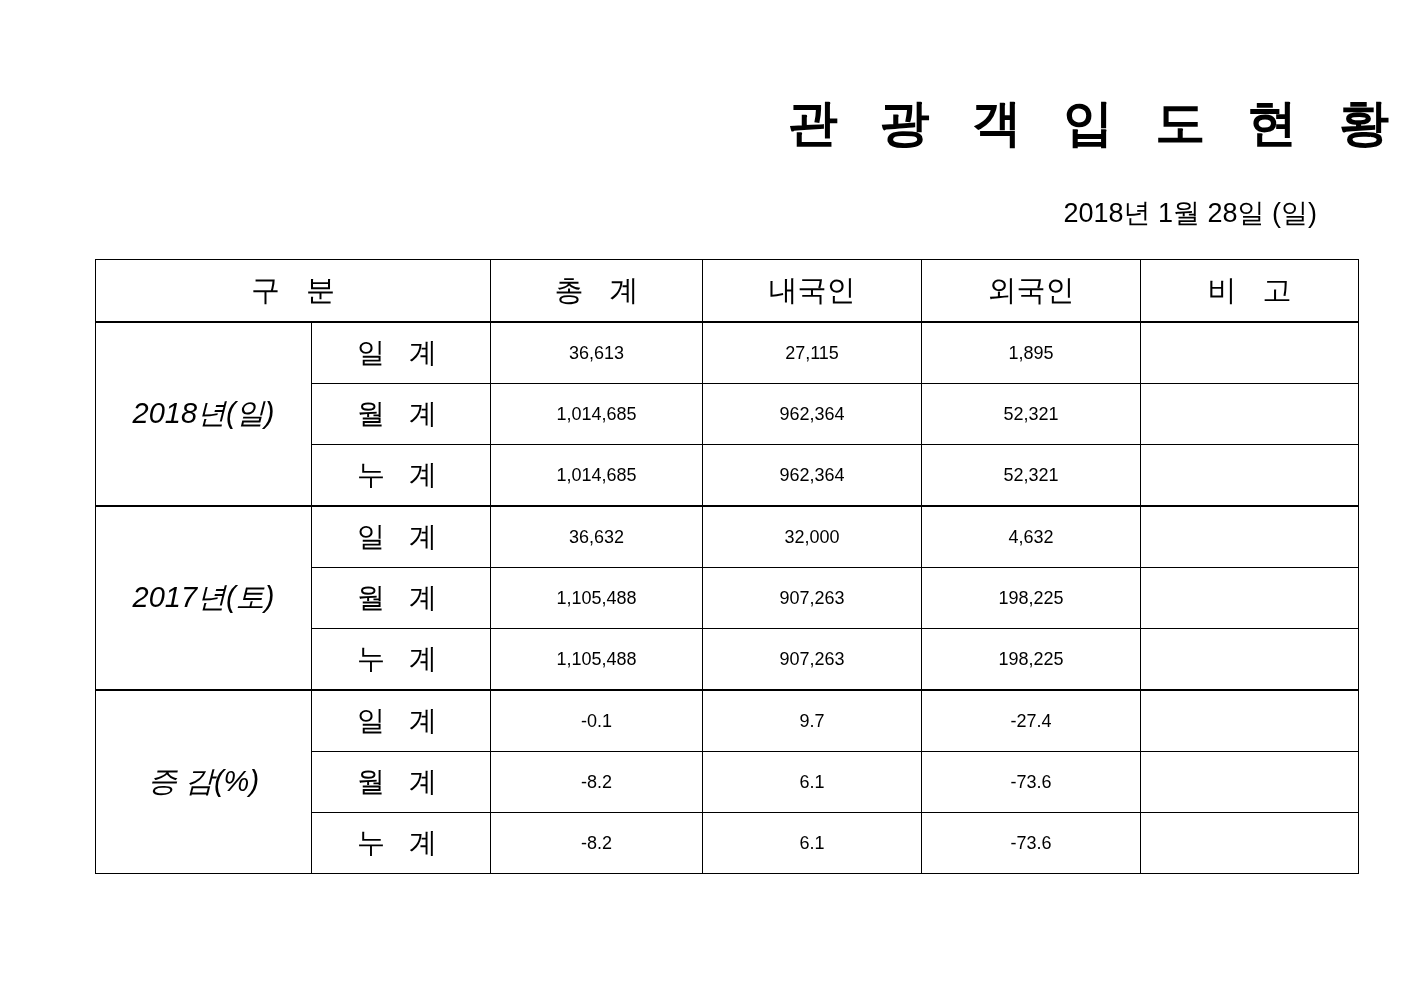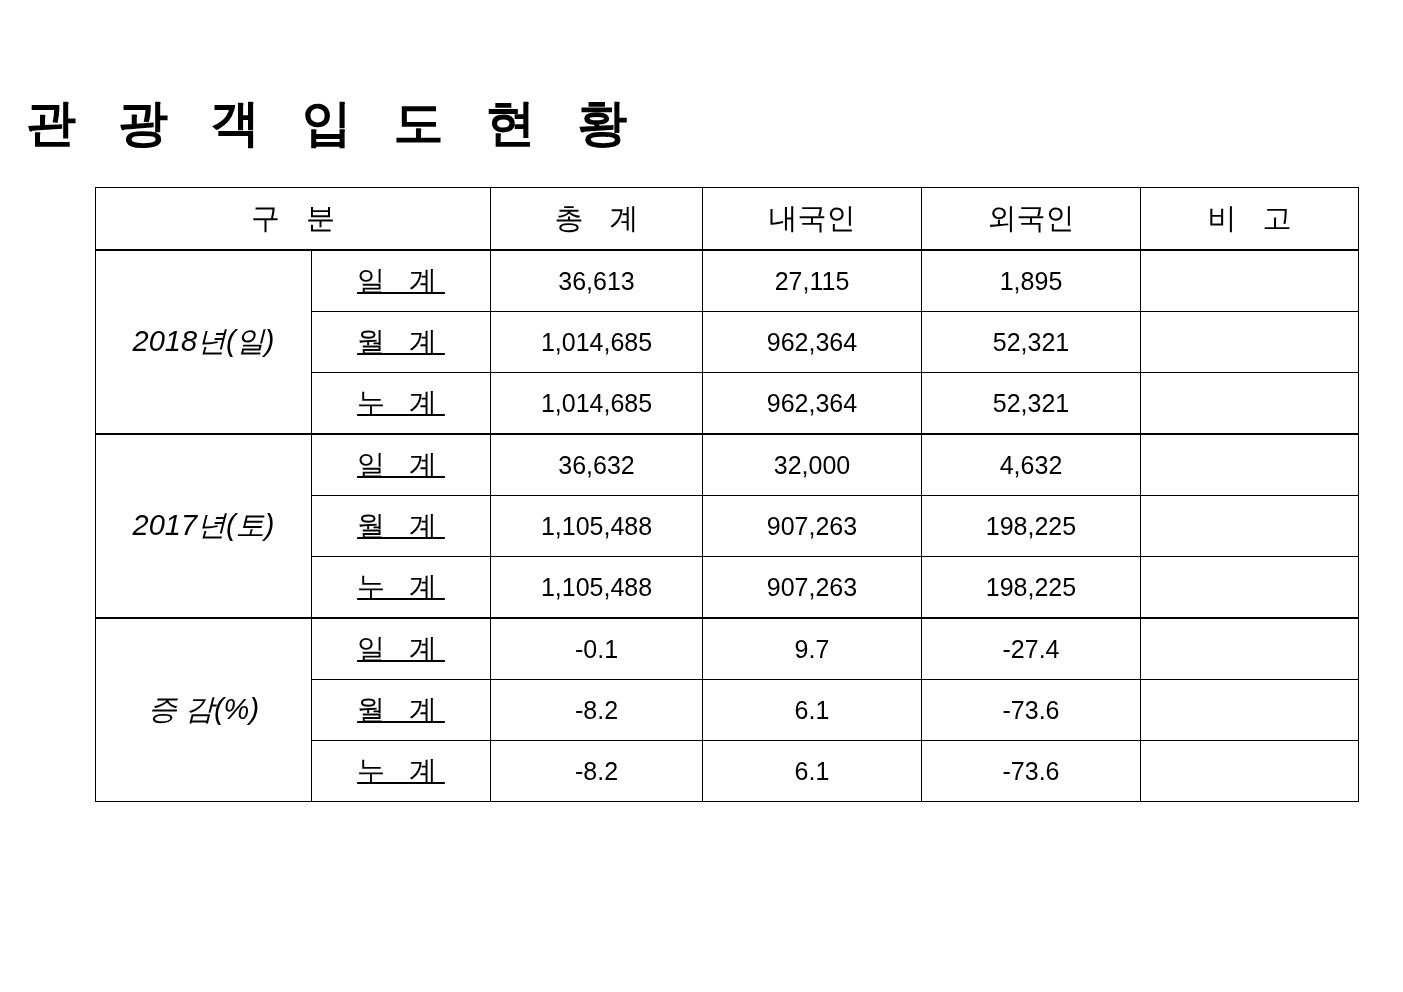--- a/index.html
+++ b/index.html
@@ -15,37 +15,37 @@
     position: relative;
     overflow: hidden;
   }
   .page {
     width: 1403px;
     height: 992px;
     position: relative;
     box-sizing: border-box;
   }
   .doc-title {
-    text-align: left;
+    text-align: right;
     font-size: 50px;
     font-weight: bold;
     letter-spacing: 14px;
     margin-top: 96px;
     line-height: 1.1;
-    padding-left: 26px;
+    padding-left: 2px;
   }
   .doc-date {
     text-align: right;
     font-size: 27px;
     margin-top: 44px;
     padding-right: 86px;
     letter-spacing: 0px;
   }
   .table-wrap {
-    margin-top: 36px;
+    margin-top: 28px;
     padding-left: 95px;
     padding-right: 38px;
   }
   table.stat {
     border-collapse: collapse;
     width: 1263px;
     table-layout: fixed;
   }
   table.stat td, table.stat th {
     border: 1px solid #000000;
@@ -76,36 +76,36 @@
   td.group-cell {
     font-size: 29px;
     letter-spacing: 0px;
     font-style: italic;
   }
   td.sub-cell {
     font-size: 28px;
     letter-spacing: 8px;
     padding-left: 8px;
     height: 60px;
-    text-decoration: underline;
   }
   td.num {
-    font-size: 25px;
+    font-size: 18px;
     letter-spacing: 0px;
   }
   td.note { }
   .thick-top { border-top: 2px solid #000 !important; }
 </style>
 </head>
 <body>
 
 <div class="page">
 
   <div class="doc-title">관 광 객 입 도 현 황</div>
 
+  <div class="doc-date">2018년 1월 28일 (일)</div>
 
   <div class="table-wrap">
     <table class="stat">
       <colgroup>
         <col class="c-group">
         <col class="c-sub">
         <col class="c-total">
         <col class="c-dom">
         <col class="c-for">
         <col class="c-note">

